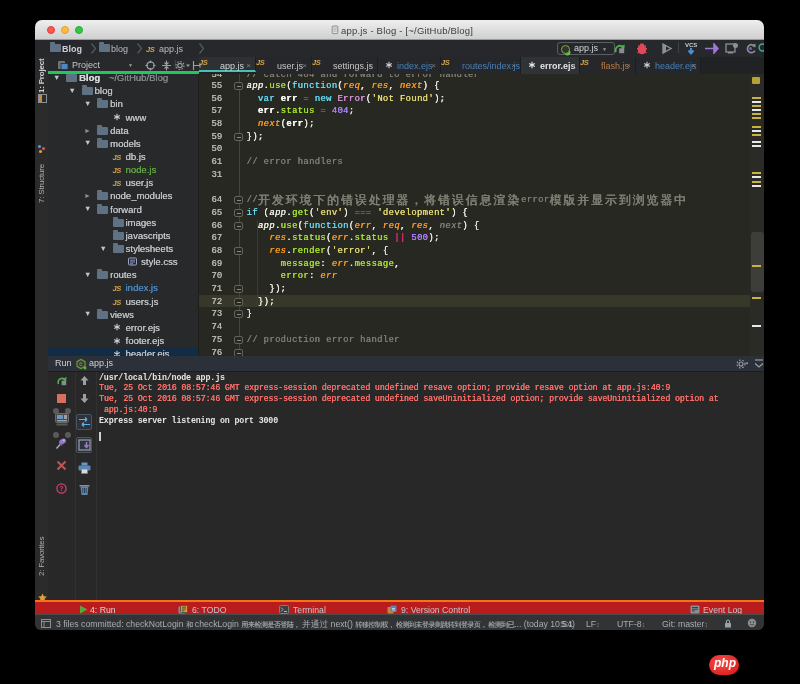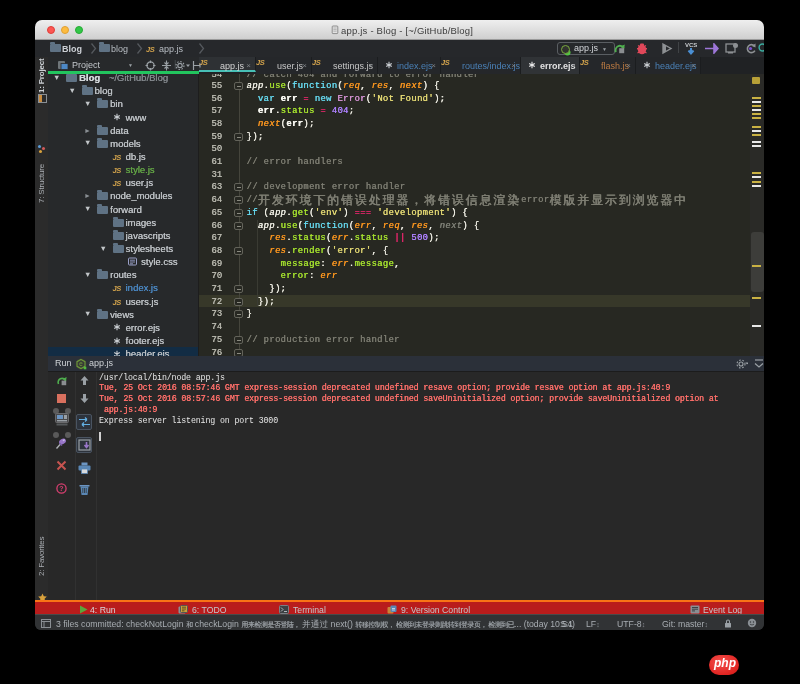--- a/index.html
+++ b/index.html
@@ -42,21 +42,21 @@
 .code{position:absolute;left:47.5px;top:0;color:#f2f1e7;letter-spacing:0.35px;text-shadow:0.3px 0 0 currentColor}
 .cmt{color:#7d7d72}.kw{color:#66d9ef}.pa{color:#fd971f;font-style:italic}.un{color:#7f8077;font-style:italic}
 .op{color:#f92672}.st{color:#e6db74}.nu{color:#ae81ff}.me{color:#a6e22e}.lo{font-weight:bold;color:#f8f8f2}
 .ap{font-style:italic}.ecl{color:#d694d6}
 .cjk{font-size:12px;line-height:12.7px;letter-spacing:1.85px;vertical-align:-1.5px;text-shadow:0.5px 0 0 currentColor,0 0.5px 0 currentColor}
 .fm{position:absolute;left:35px;width:9px;height:8px;border:1px solid #63635a;border-radius:2px;background:#272822;z-index:3}
 .fm:after{content:"";position:absolute;left:1.5px;top:3px;width:4px;height:1px;background:#8a8a80}
 .emark{position:absolute;left:2px;width:9px;height:2px}
 .rico{position:absolute}
 #console{position:absolute;left:51px;top:16.5px;width:660px;font:8.3px "Liberation Mono",monospace;letter-spacing:-0.14px;line-height:10.8px;color:#e6e6e6;white-space:pre}
-#console>span:not(.cred){font-weight:normal}
+#console>span:not(.cred){font-weight:bold}
 .cred{text-shadow:0.3px 0 0 currentColor}
 .cred{color:#ff6f6a}
 .twb{position:absolute;top:2.5px;font-size:8.7px;color:#c3c7cb;white-space:pre}
 .sbt{position:absolute;top:3.5px;font-size:8.7px;color:#a8adb2;white-space:pre}
 .updn{font-size:7px;color:#8a8f94}
 .sjk{font-size:7px;letter-spacing:-0.5px;color:#979ca1;text-shadow:0.4px 0 0 currentColor}
 </style></head><body>
 <div id="win">
  <div class="abs" id="titlebar"></div>
  <div class="abs tl" style="left:12px;background:#fc5753;border:0.5px solid #df3e38"></div>
@@ -227,21 +227,21 @@
         <span class="ar" style="left:36.0px;color:#c2c6c9">▼</span>
         <span class="fold" style="left:49.0px;top:3px"></span>
         <span class="tt" style="left:62.0px;color:#bdc1c5">models</span>
       </div>
    <div class="trow" style="top:75.9px">
         <span class="jsb" style="left:64.5px;top:3px">JS</span>
         <span class="tt" style="left:77.5px;color:#bdc1c5">db.js</span>
       </div>
    <div class="trow" style="top:89.0px">
         <span class="jsb" style="left:64.5px;top:3px">JS</span>
-        <span class="tt" style="left:77.5px;color:#62a345">style.js</span>
+        <span class="tt" style="left:77.5px;color:#62a345">node.js</span>
       </div>
    <div class="trow" style="top:102.2px">
         <span class="jsb" style="left:64.5px;top:3px">JS</span>
         <span class="tt" style="left:77.5px;color:#bdc1c5">user.js</span>
       </div>
    <div class="trow" style="top:115.4px">
         <span class="ar" style="left:36.0px;color:#8a8f94;font-size:7px;top:3px">►</span>
         <span class="fold" style="left:49.0px;top:3px"></span>
         <span class="tt" style="left:62.0px;color:#bdc1c5">node_modules</span>
       </div>
@@ -313,21 +313,20 @@
   <div style="position:absolute;left:58px;top:146px;width:1px;height:86px;background:#3a3b33"></div>
   <div class="cl" style="top:-6.6px"><span class="lnum">54</span><span class="code"><span class="cmt">// catch 404 and forward to error handler</span></span></div>
   <div class="cl" style="top:4.6px"><span class="lnum">55</span><div class="fm" style="top:2px"></div><span class="code"><span class="ap">app</span>.<span class="me">use</span>(<span class="kw">function</span>(<span class="pa">req</span>, <span class="pa">res</span>, <span class="pa">next</span>) {</span></div>
   <div class="cl" style="top:17.3px"><span class="lnum">56</span><span class="code">  <span class="kw">var</span> <span class="lo">err</span> <span class="op">=</span> <span class="kw">new</span> <span class="ecl">Error</span>(<span class="st">'Not Found'</span>);</span></div>
   <div class="cl" style="top:30.0px"><span class="lnum">57</span><span class="code">  <span class="lo">err</span>.<span class="me">status</span> <span class="op">=</span> <span class="nu">404</span>;</span></div>
   <div class="cl" style="top:42.7px"><span class="lnum">58</span><span class="code">  <span class="pa">next</span>(<span class="lo">err</span>);</span></div>
   <div class="cl" style="top:55.4px"><span class="lnum">59</span><div class="fm" style="top:2px"></div><span class="code">});</span></div>
   <div class="cl" style="top:68.1px"><span class="lnum">50</span><span class="code"></span></div>
   <div class="cl" style="top:80.8px"><span class="lnum">61</span><span class="code"><span class="cmt">// error handlers</span></span></div>
   <div class="cl" style="top:93.5px"><span class="lnum">31</span><span class="code"></span></div>
-  <div class="cl" style="top:106.2px"><span class="lnum">63</span><div class="fm" style="top:2px"></div><span class="code"><span class="cmt">// development error handler</span></span></div>
   <div class="cl" style="top:118.9px"><span class="lnum">64</span><div class="fm" style="top:2px"></div><span class="code"><span class="cmt">//<span class="cjk">开发环境下的错误处理器，将错误信息渲染</span>error<span class="cjk">模版并显示到浏览器中</span></span></span></div>
   <div class="cl" style="top:131.6px"><span class="lnum">65</span><div class="fm" style="top:2px"></div><span class="code"><span class="kw">if</span> (<span class="ap">app</span>.<span class="me">get</span>(<span class="st">'env'</span>) <span class="op">===</span> <span class="st">'development'</span>) {</span></div>
   <div class="cl" style="top:144.3px"><span class="lnum">66</span><div class="fm" style="top:2px"></div><span class="code">  <span class="ap">app</span>.<span class="me">use</span>(<span class="kw">function</span>(<span class="pa">err</span>, <span class="pa">req</span>, <span class="pa">res</span>, <span class="un">next</span>) {</span></div>
   <div class="cl" style="top:157.0px"><span class="lnum">67</span><span class="code">    <span class="pa">res</span>.<span class="me">status</span>(<span class="pa">err</span>.<span class="me">status</span> <span class="op">||</span> <span class="nu">500</span>);</span></div>
   <div class="cl" style="top:169.7px"><span class="lnum">68</span><div class="fm" style="top:2px"></div><span class="code">    <span class="pa">res</span>.<span class="me">render</span>(<span class="st">'error'</span>, {</span></div>
   <div class="cl" style="top:182.4px"><span class="lnum">69</span><span class="code">      <span class="me">message</span>: <span class="pa">err</span>.<span class="me">message</span>,</span></div>
   <div class="cl" style="top:195.1px"><span class="lnum">70</span><span class="code">      <span class="me">error</span>: <span class="pa">err</span></span></div>
   <div class="cl" style="top:207.8px"><span class="lnum">71</span><div class="fm" style="top:2px"></div><span class="code">    });</span></div>
   <div class="cl" style="top:220.5px"><span class="lnum">72</span><div class="fm" style="top:2px"></div><span class="code">  });</span></div>
   <div class="cl" style="top:233.2px"><span class="lnum">73</span><div class="fm" style="top:2px"></div><span class="code">}</span></div>

